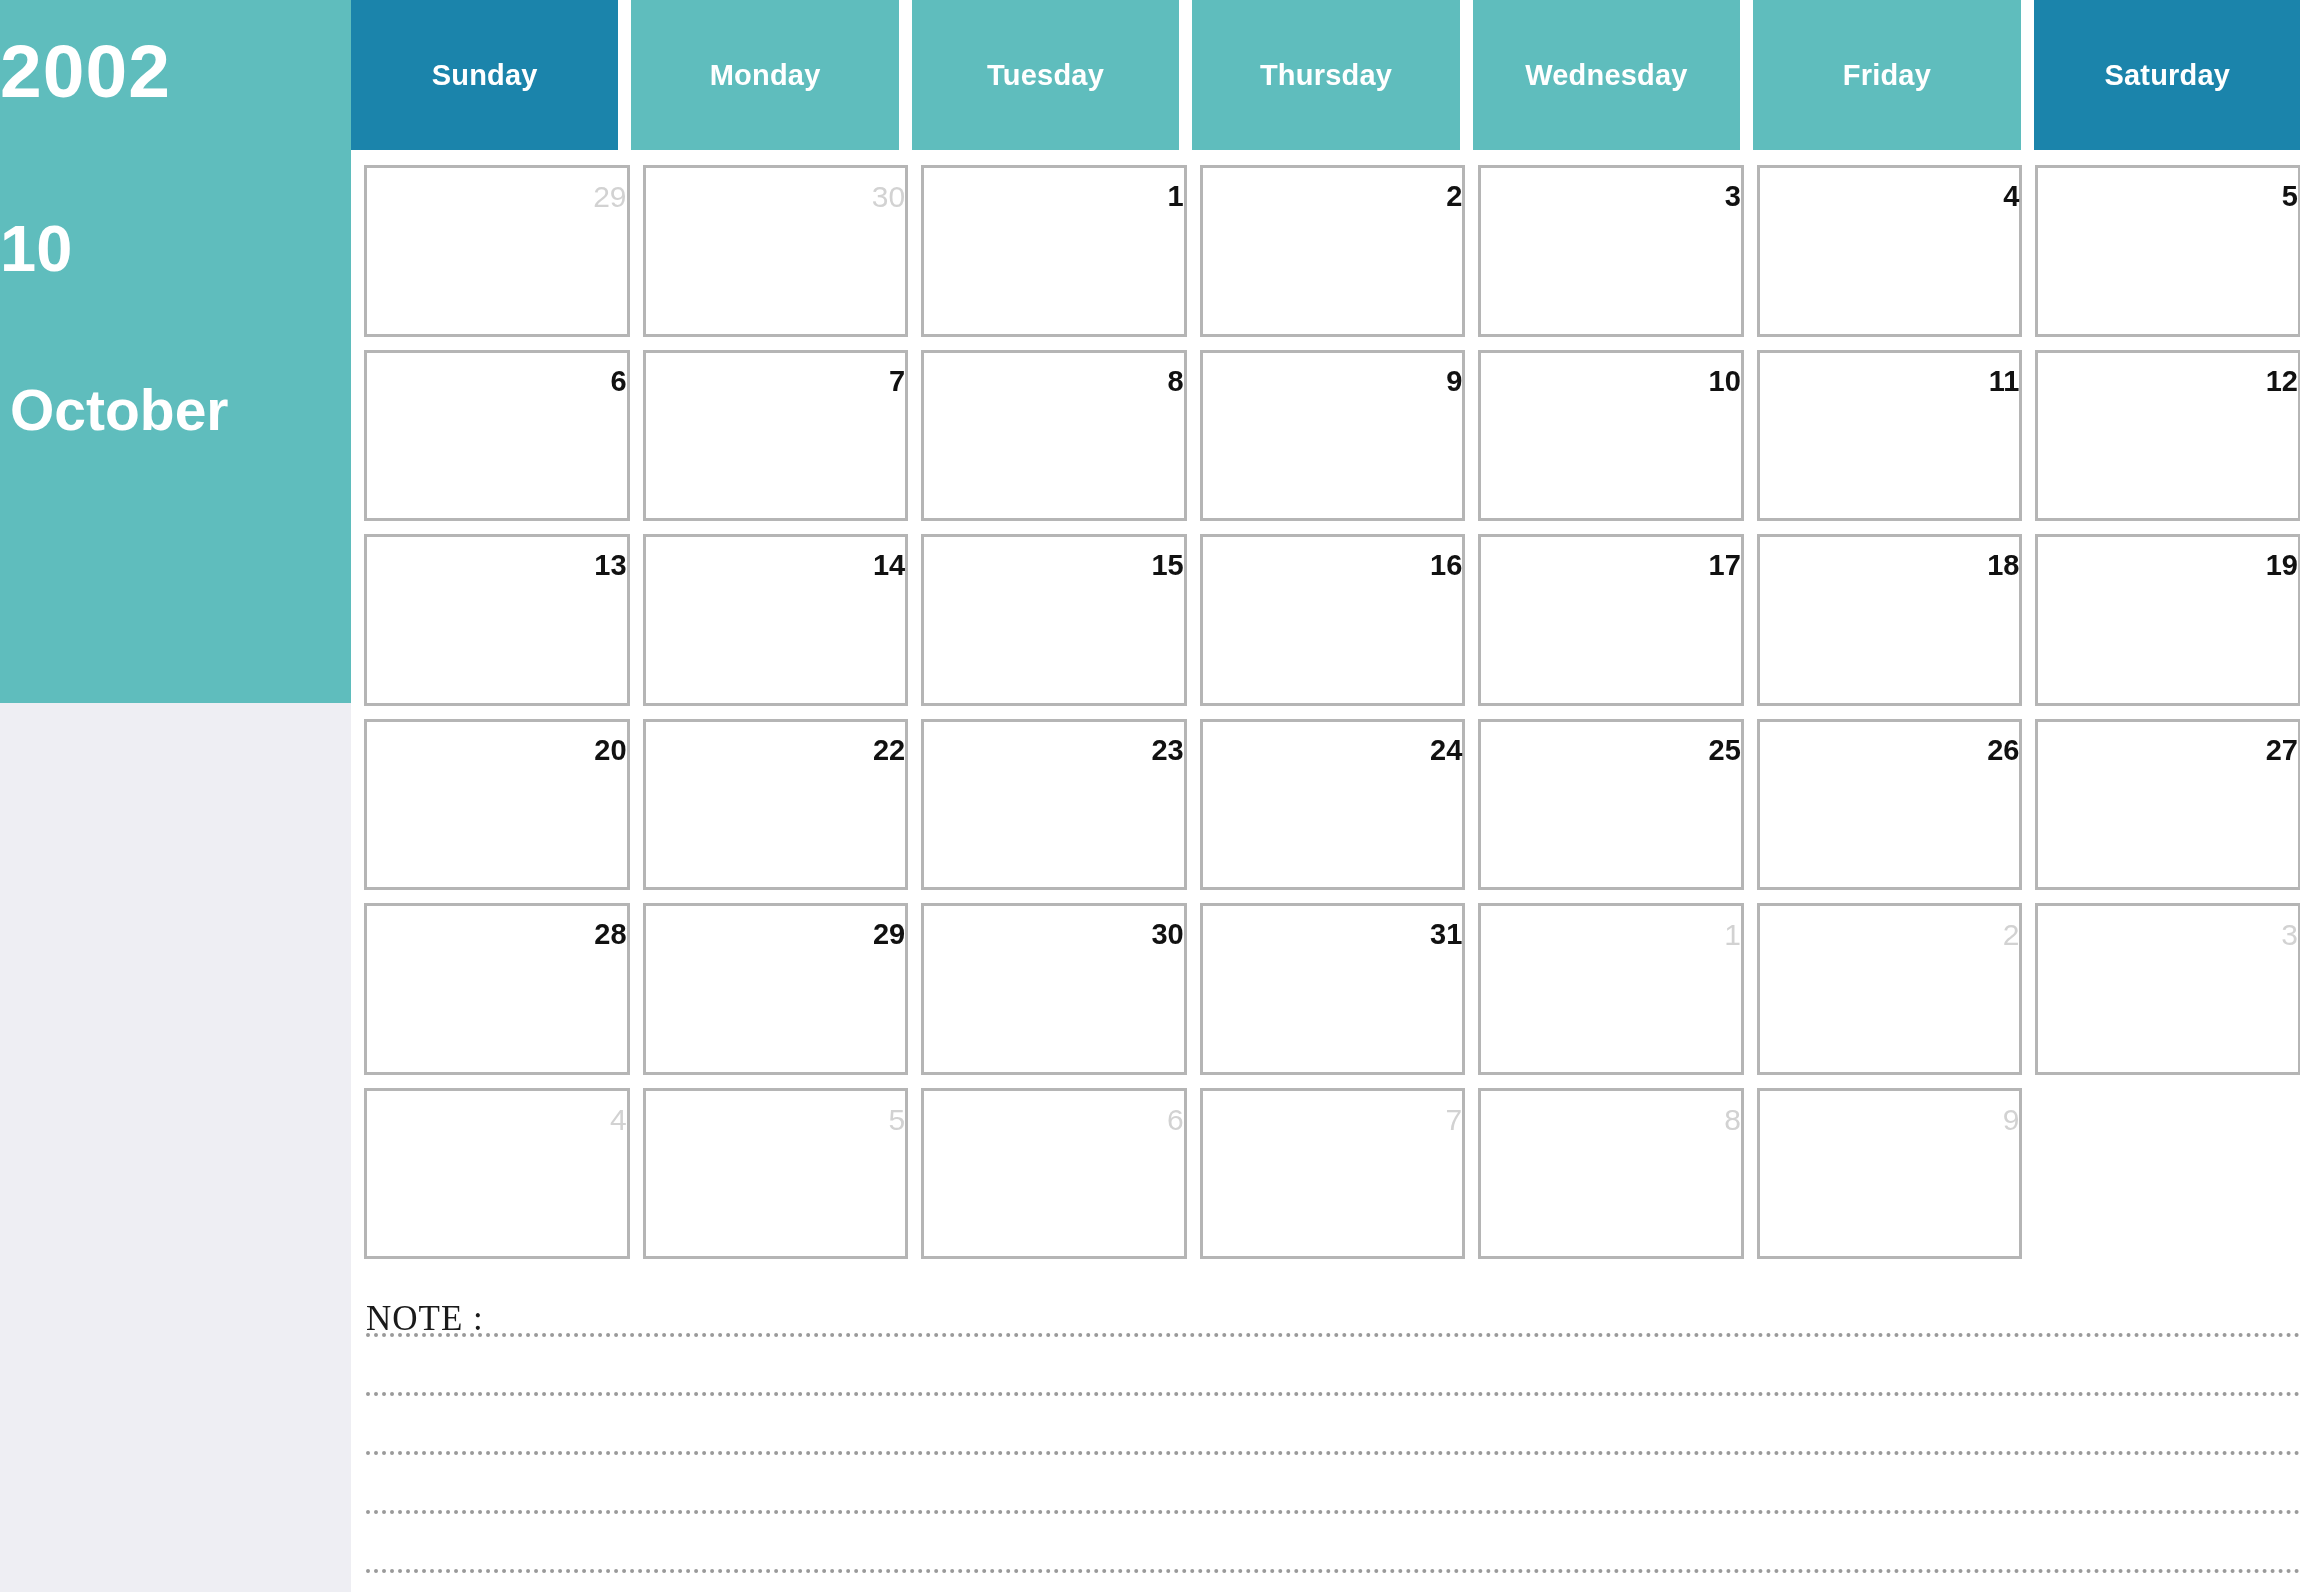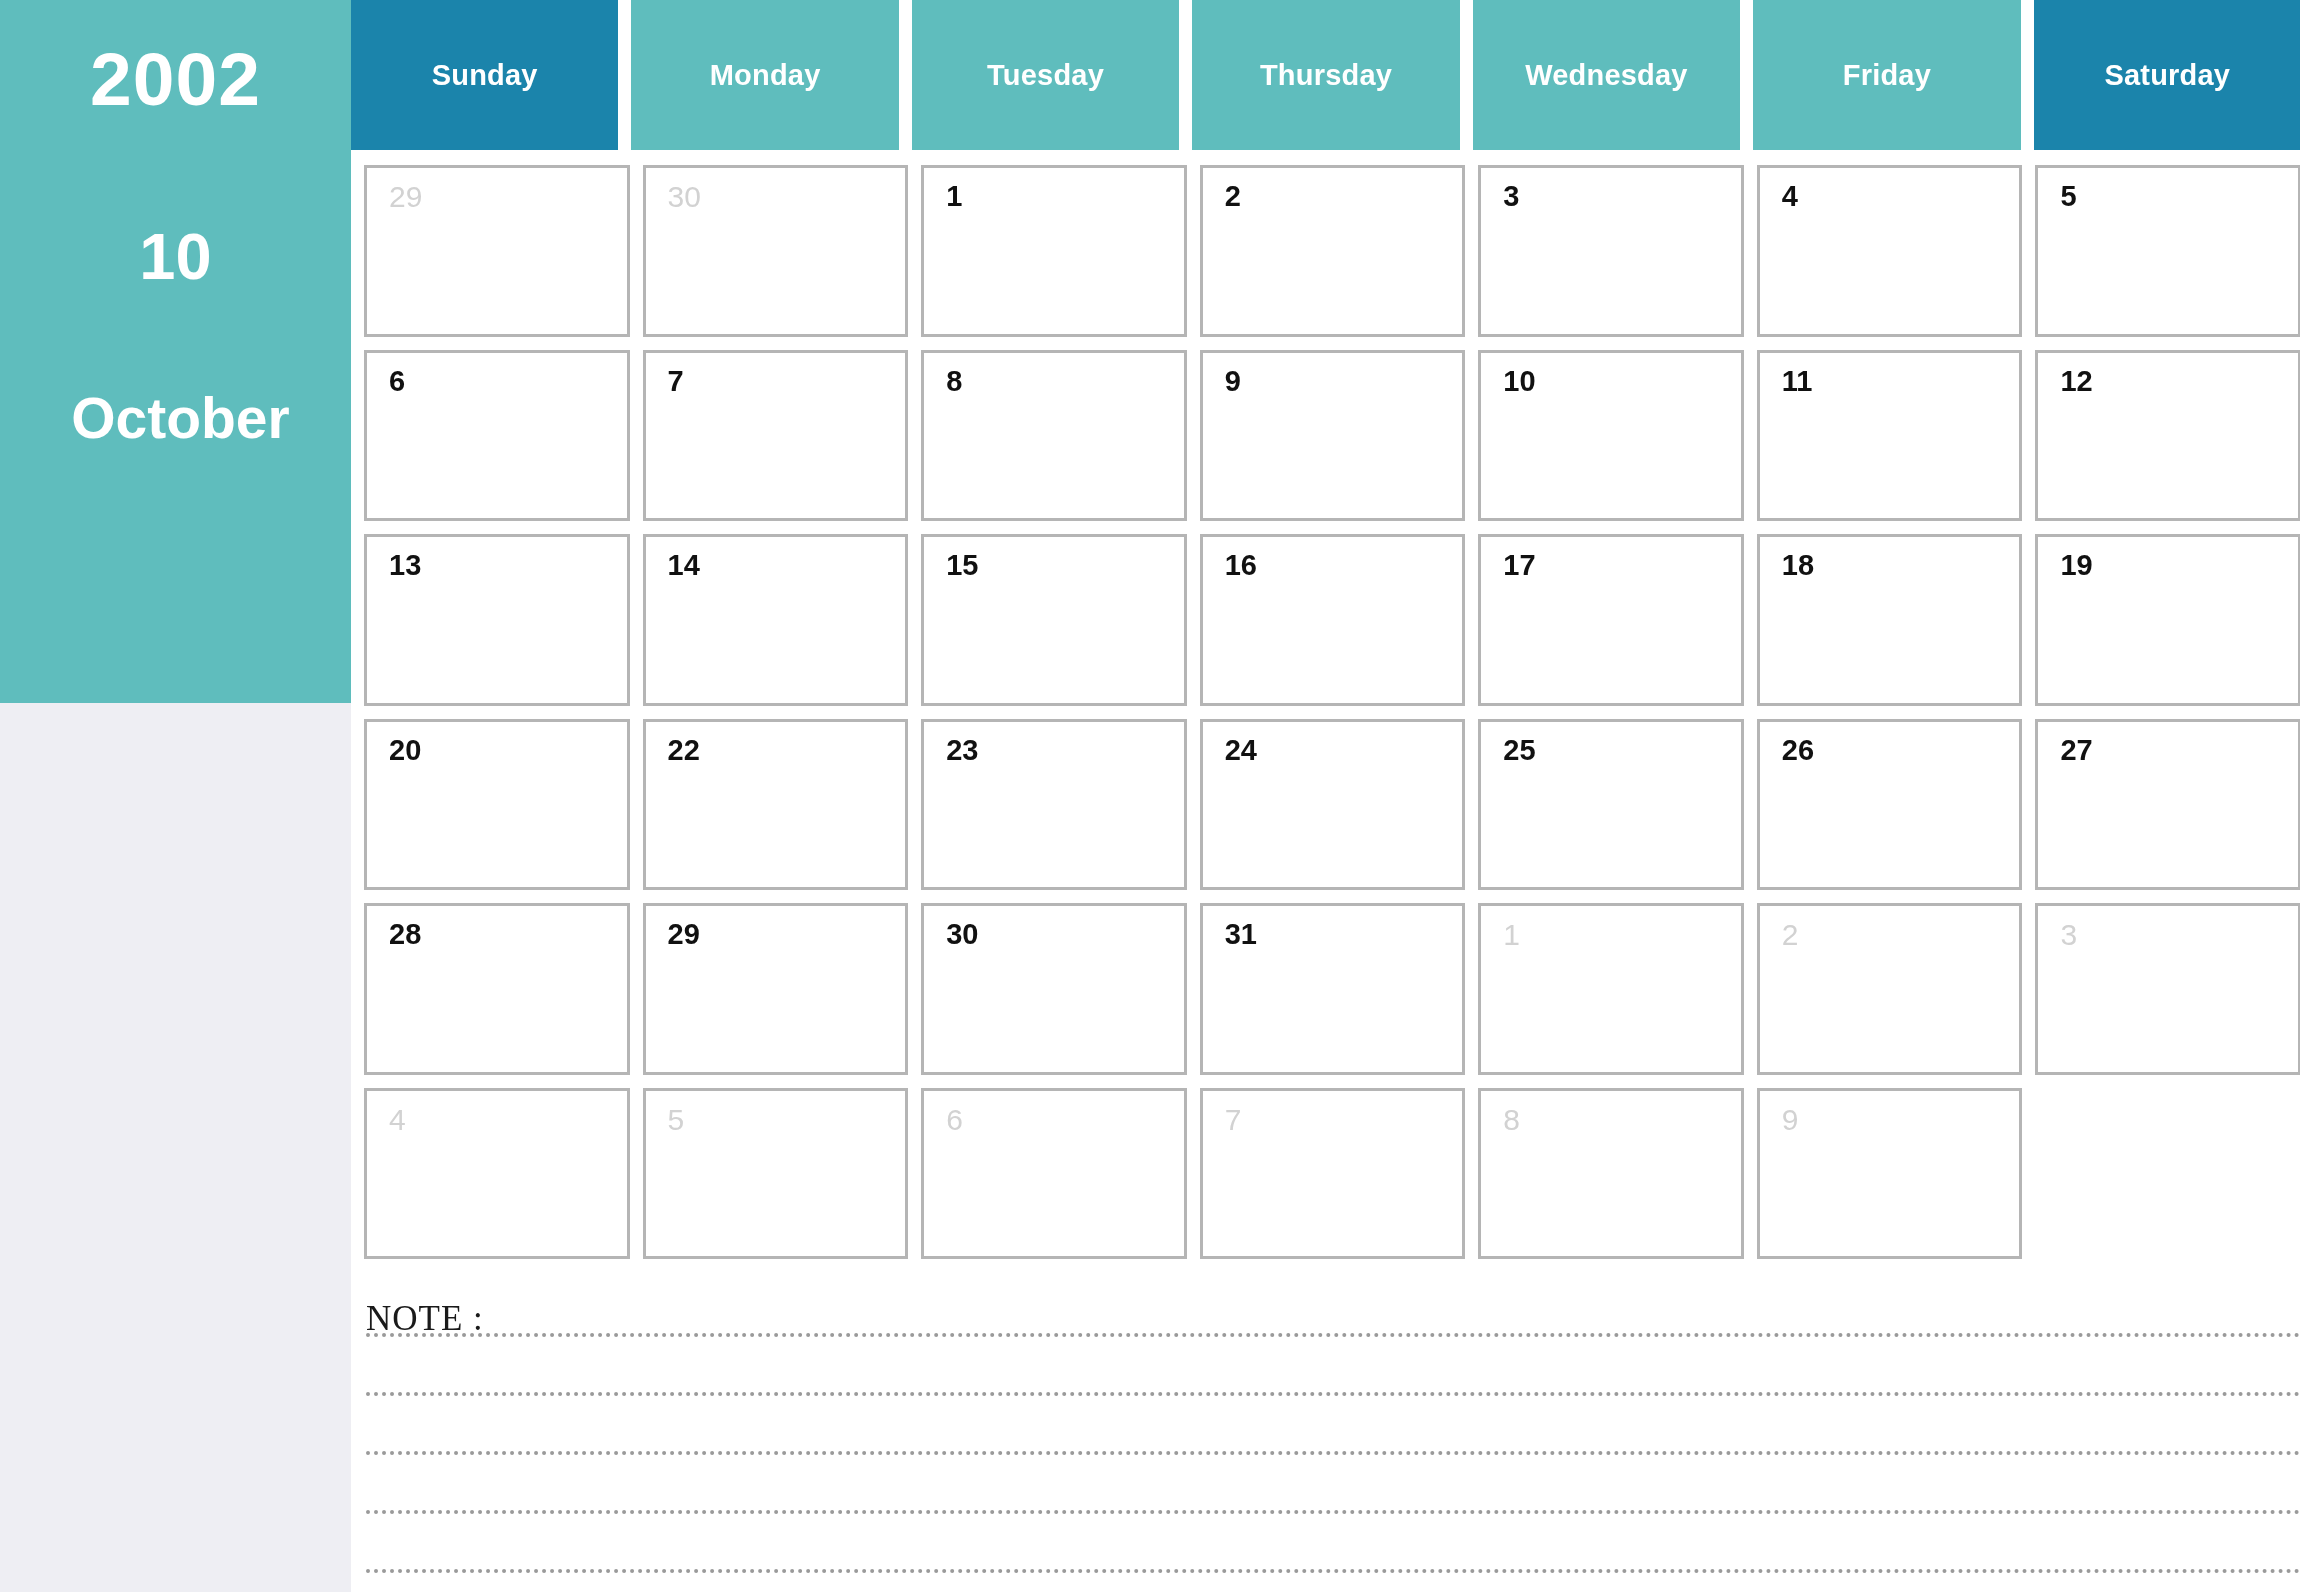--- a/index.html
+++ b/index.html
@@ -31,24 +31,23 @@
     background: #eeeef3;
   }
   #sidebar-panel {
     position: absolute;
     left: 0;
     top: 0;
     width: 351px;
     height: 703px;
     background: #5fbdbd;
     box-sizing: border-box;
-    padding-top: 24px;
+    padding-top: 16px;
     display: flex;
     flex-direction: column;
-    align-items: center;
   }
   .side-year {
     color: #ffffff;
     font-size: 75px;
     font-weight: bold;
     line-height: 1;
     letter-spacing: 1px;
     margin-top: 18px;
   }
   .side-monthnum {
@@ -102,20 +101,21 @@
   #calendar-grid {
     display: grid;
     grid-template-columns: repeat(7, 1fr);
     grid-template-rows: repeat(6, 1fr);
     column-gap: 13px;
     row-gap: 13px;
     padding: 15px 0 0 13px;
     height: 1109px;
     flex: 0 0 1109px;
     box-sizing: border-box;
+    text-align: right;
   }
   .day-cell {
     border: 3px solid #b5b5b5;
     background: #ffffff;
     box-sizing: border-box;
     padding: 14px 0 0 22px;
     position: relative;
   }
   .day-num {
     font-size: 29px;

